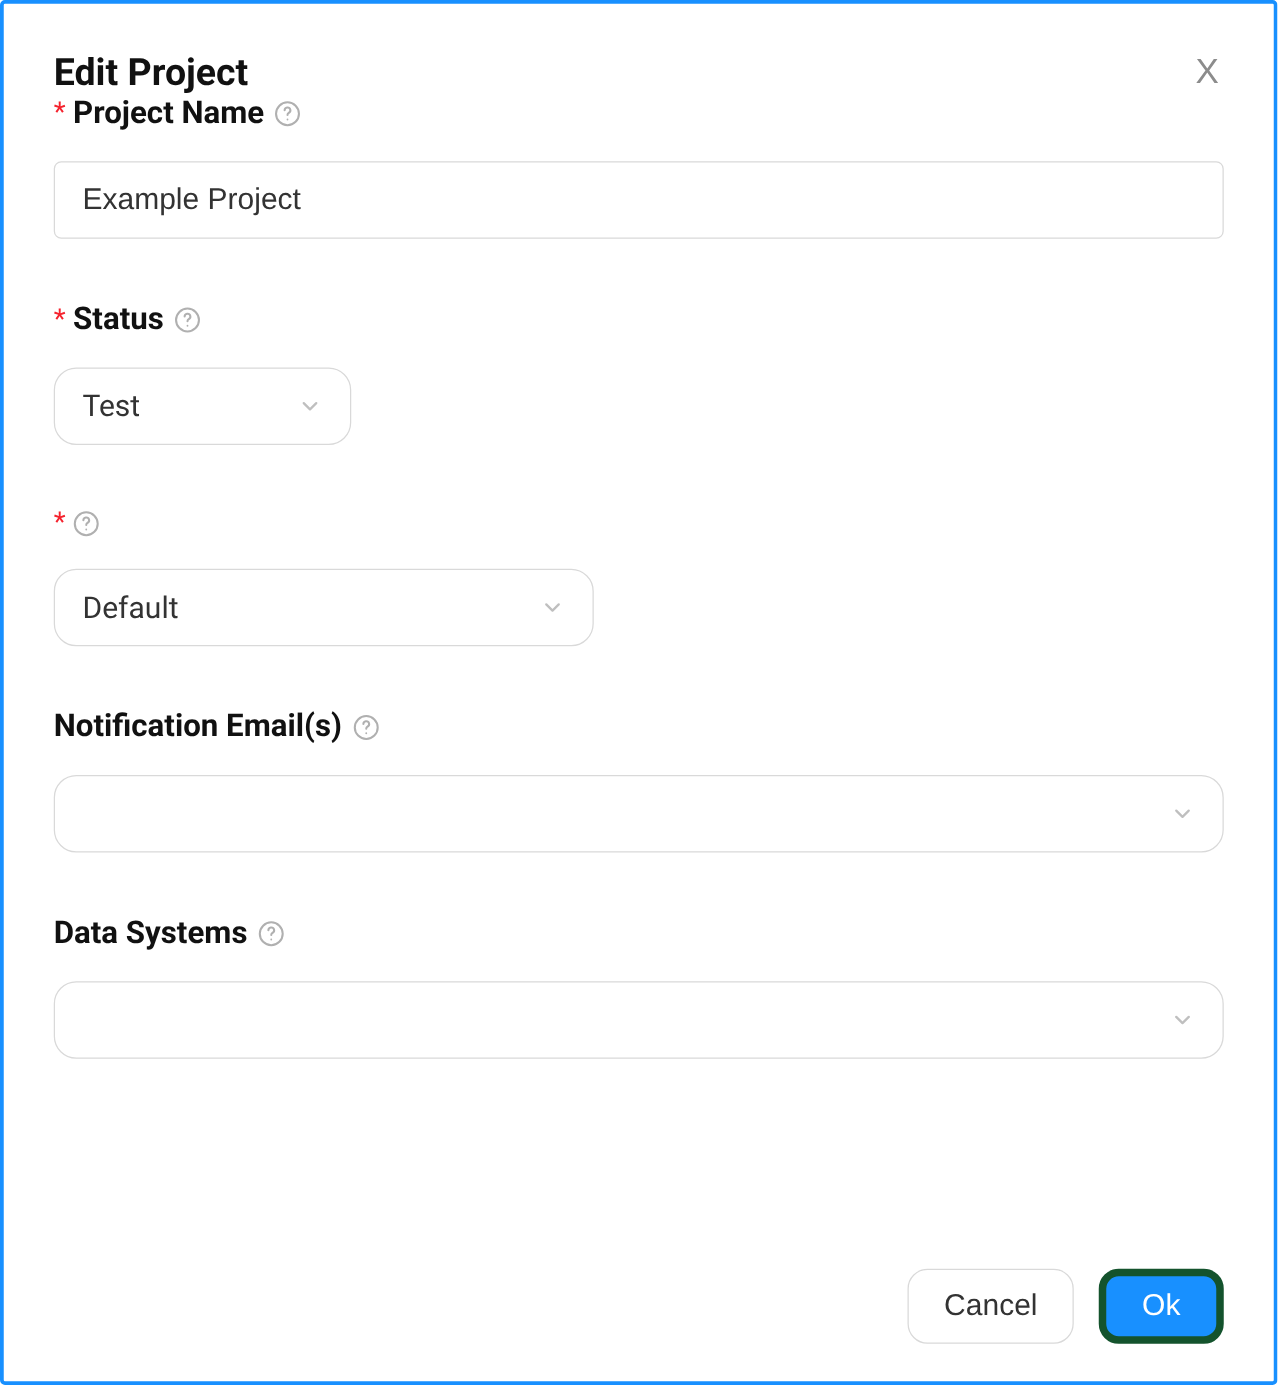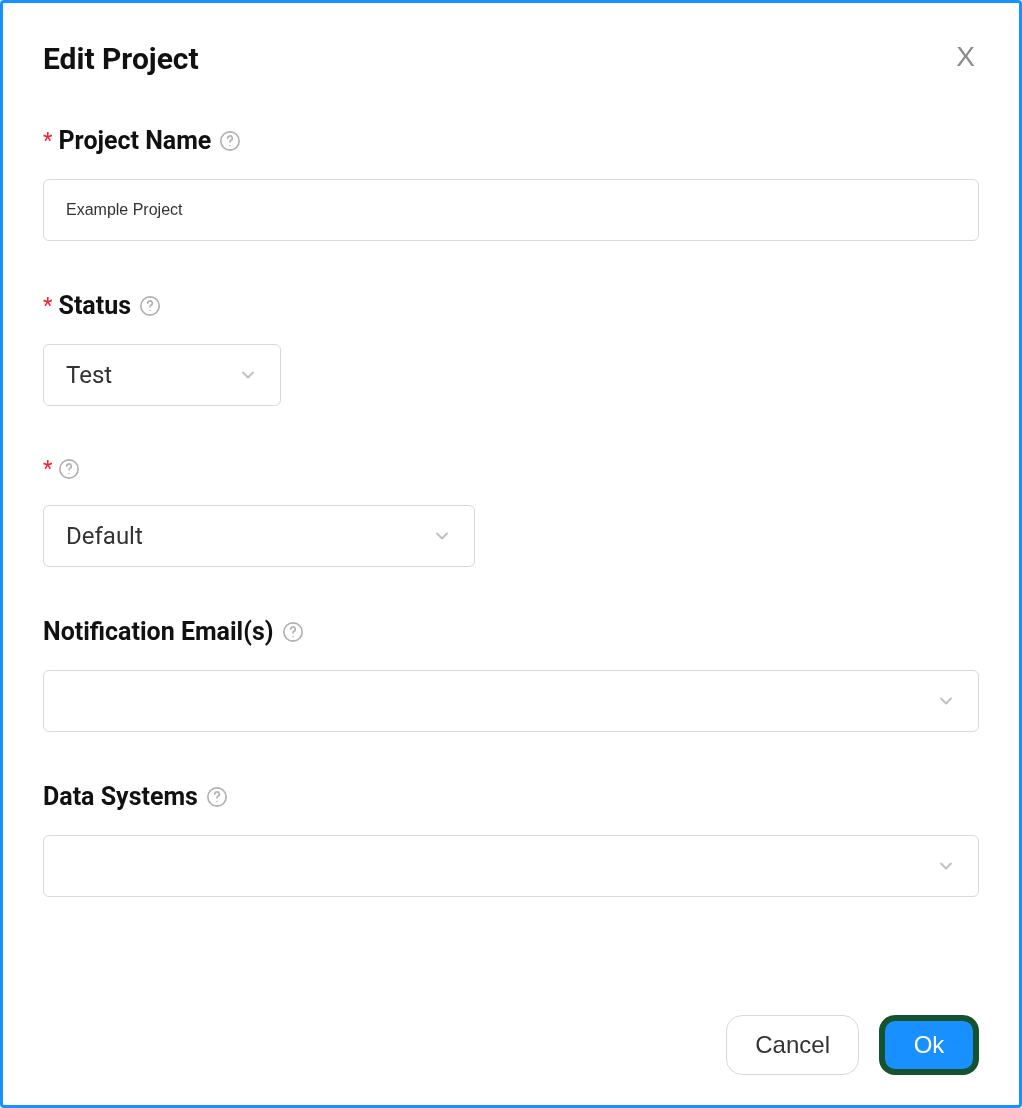--- a/index.html
+++ b/index.html
@@ -17,21 +17,20 @@
     padding: 38px 40px 30px 40px;
     position: relative;
     background: #fff;
     display: flex;
     flex-direction: column;
   }
   .modal-header {
     display: flex;
     justify-content: space-between;
     align-items: flex-start;
-    margin-bottom: 50px;
   }
   .modal-title {
     font-size: 30px;
     font-weight: 700;
     color: #111;
     margin: 0;
   }
   .close-x {
     font-size: 28px;
     color: #8c8c8c;
@@ -70,29 +69,29 @@
   .help-icon svg {
     width: 22px;
     height: 22px;
   }
   .text-input {
     width: 100%;
     height: 62px;
     border: 1px solid #d9d9d9;
     border-radius: 6px;
     padding: 0 22px;
-    font-size: 16px;
+    font-size: 24px;
     color: #333;
     background: #fff;
     outline: none;
   }
   .select-input {
     height: 62px;
     border: 1px solid #d9d9d9;
-    border-radius: 6px;
+    border-radius: 18px;
     padding: 0 22px;
     font-size: 24px;
     color: #333;
     background: #fff;
     display: flex;
     align-items: center;
     justify-content: space-between;
     cursor: pointer;
   }
   .select-status { width: 238px; }

